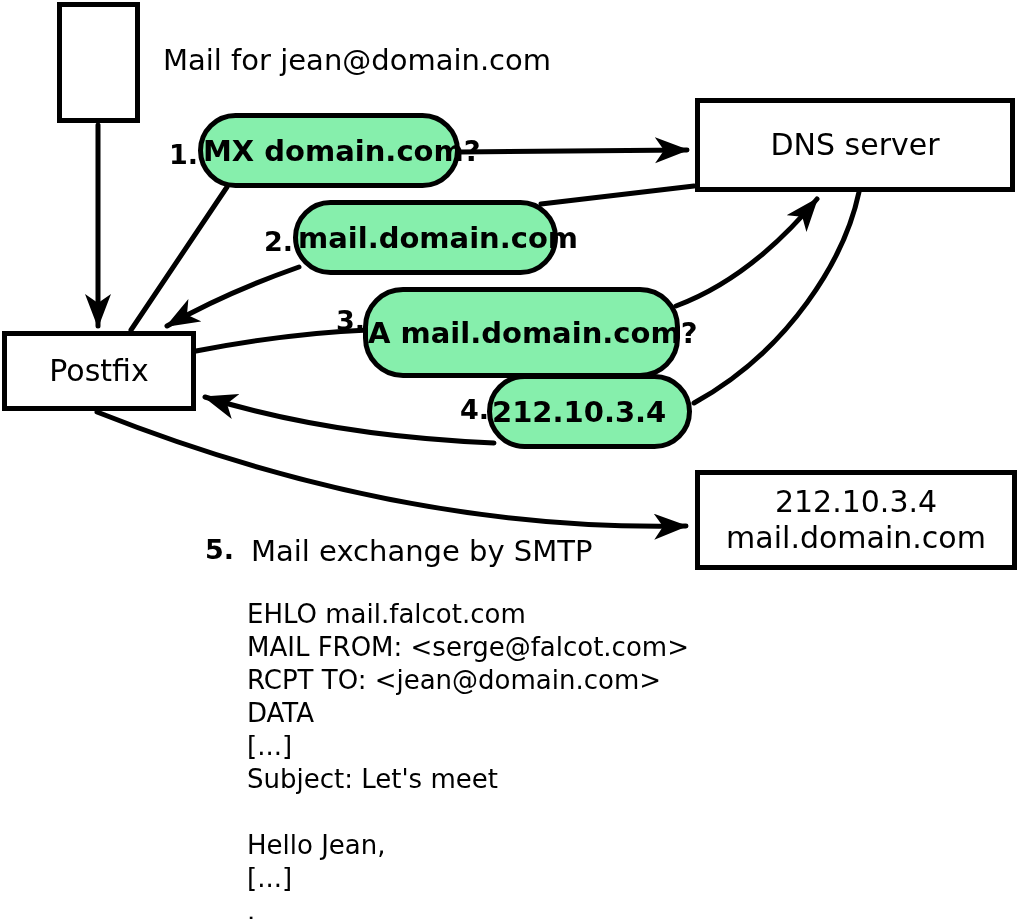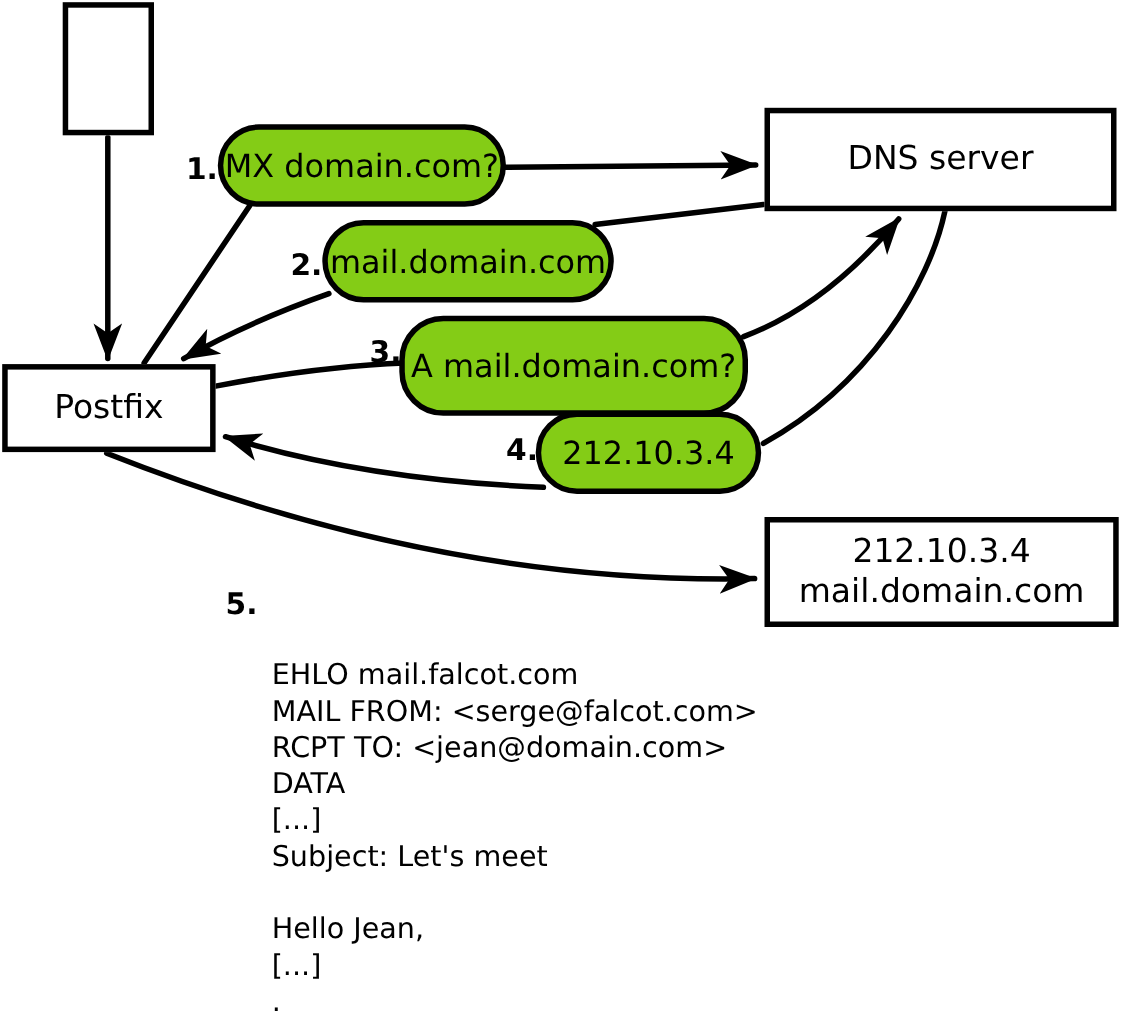--- a/index.html
+++ b/index.html
@@ -42,24 +42,25 @@
   .node-label {
     font-size: 30px;
     line-height: 36px;
     white-space: nowrap;
   }
   .pill {
     position: absolute;
     box-sizing: border-box;
     border: 5px solid #000000;
     border-radius: 40px;
-    background: #84cc16;
+    background: #86efac;
     display: flex;
     align-items: center;
-    justify-content: center;
+    justify-content: flex-start;
+    font-weight: bold;
   }
   .pill-label {
     font-size: 29px;
     white-space: nowrap;
   }
   .step-num {
     position: absolute;
     font-size: 27px;
     font-weight: bold;
     white-space: nowrap;
@@ -96,20 +97,21 @@
     <path class="link" d="M459,152 L687,150" marker-end="url(#ah)"></path>
     <path class="link" d="M694,186 L541,204"></path>
     <path class="link" d="M299,267 Q225,293 167,326" marker-end="url(#ah)"></path>
     <path class="link" d="M196,351 Q290,333 368,330"></path>
     <path class="link" d="M676,306 Q751,278 817,199" marker-end="url(#ah)"></path>
     <path class="link" d="M859,192 C845,258 790,350 694,403"></path>
     <path class="link" d="M494,443 Q331,436 205,397" marker-end="url(#ah)"></path>
     <path class="link" d="M97,412 Q400,532 686,526" marker-end="url(#ah)"></path>
   </svg>
 
+  <div class="free-text" style="left:163px; top:43px;">Mail for jean@domain.com</div>
 
   <div class="node" style="left:57px; top:2px; width:83px; height:121px;"></div>
 
   <div class="node" style="left:2px; top:331px; width:194px; height:80px;">
     <span class="node-label">Postfix</span>
   </div>
 
   <div class="node" style="left:695px; top:98px; width:320px; height:94px;">
     <span class="node-label">DNS server</span>
   </div>
@@ -133,20 +135,21 @@
   <div class="pill" style="left:363px; top:287px; width:317px; height:91px;">
     <span class="pill-label">A mail.domain.com?</span>
   </div>
 
   <div class="step-num" style="left:460px; top:394px;">4.</div>
   <div class="pill" style="left:487px; top:374px; width:205px; height:75px;">
     <span class="pill-label">212.10.3.4</span>
   </div>
 
   <div class="step-num" style="left:205px; top:534px;">5.</div>
+  <div class="free-text" style="left:251px; top:534px;">Mail exchange by SMTP</div>
 
   <pre id="smtp-block">EHLO mail.falcot.com
 MAIL FROM: &lt;serge@falcot.com&gt;
 RCPT TO: &lt;jean@domain.com&gt;
 DATA
 [...]
 Subject: Let's meet
 
 Hello Jean,
 [...]

